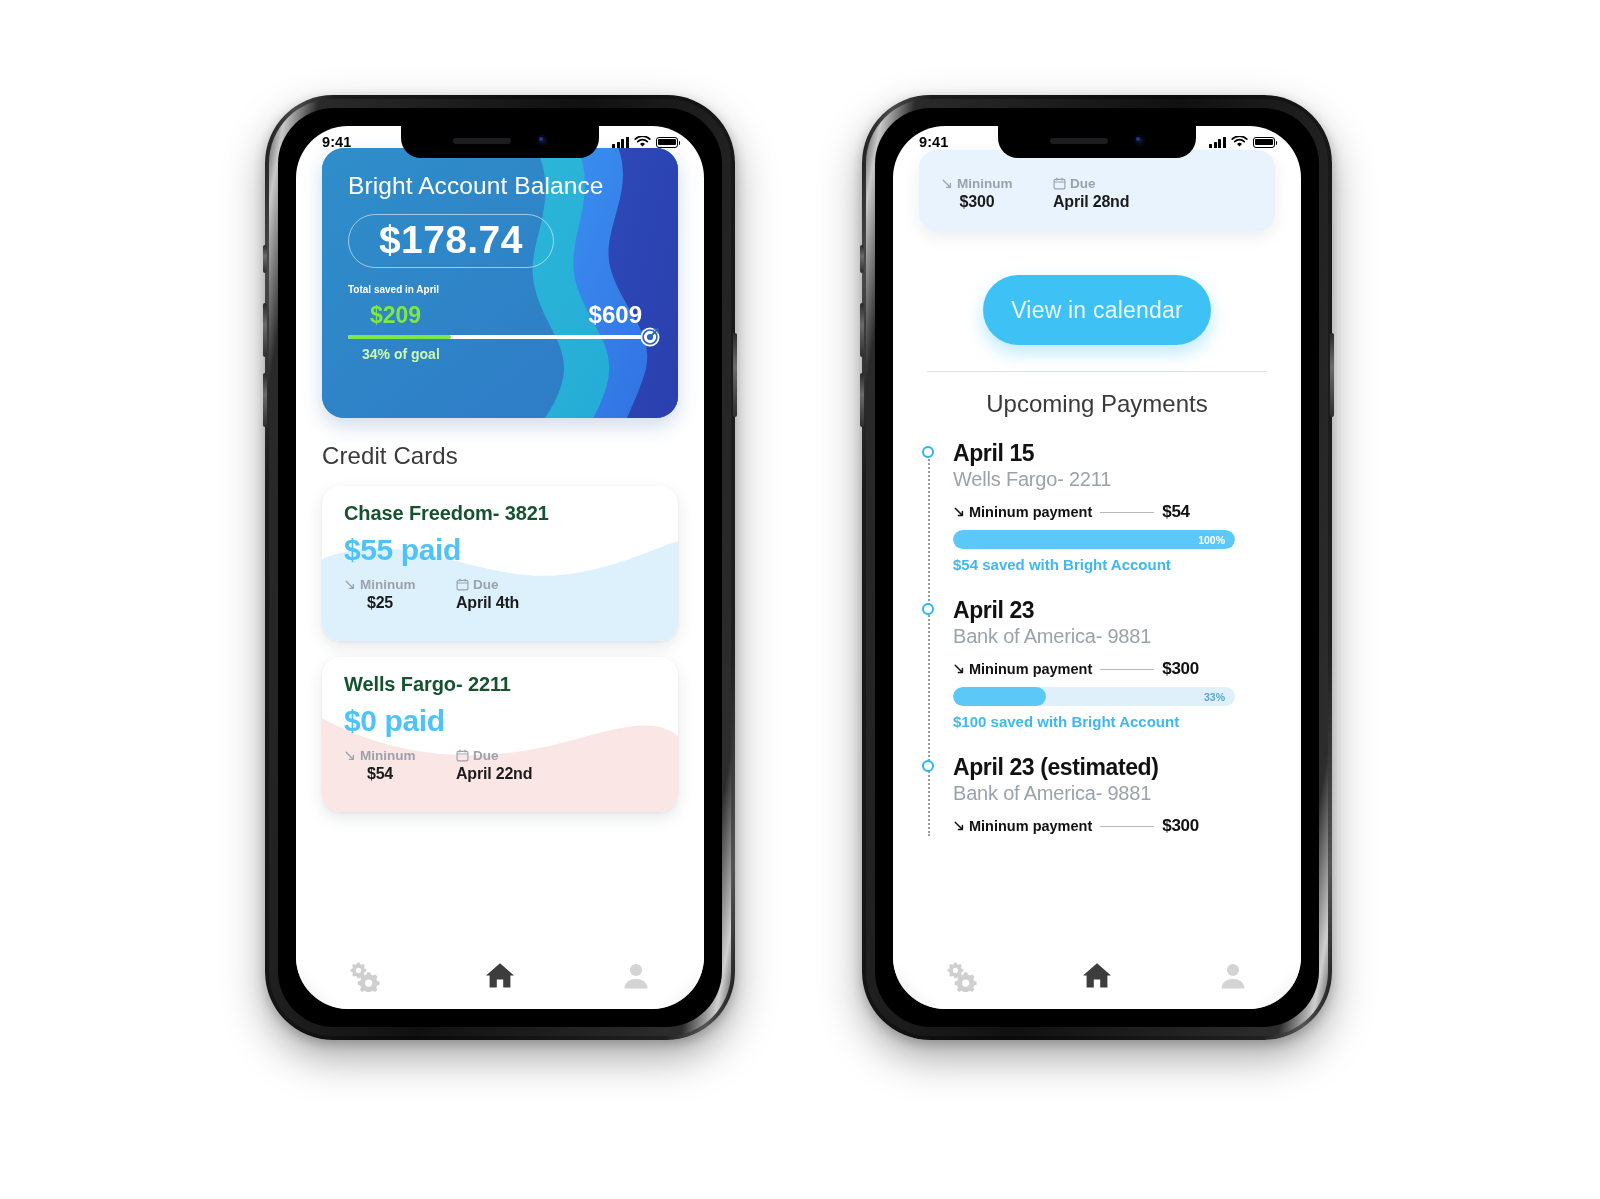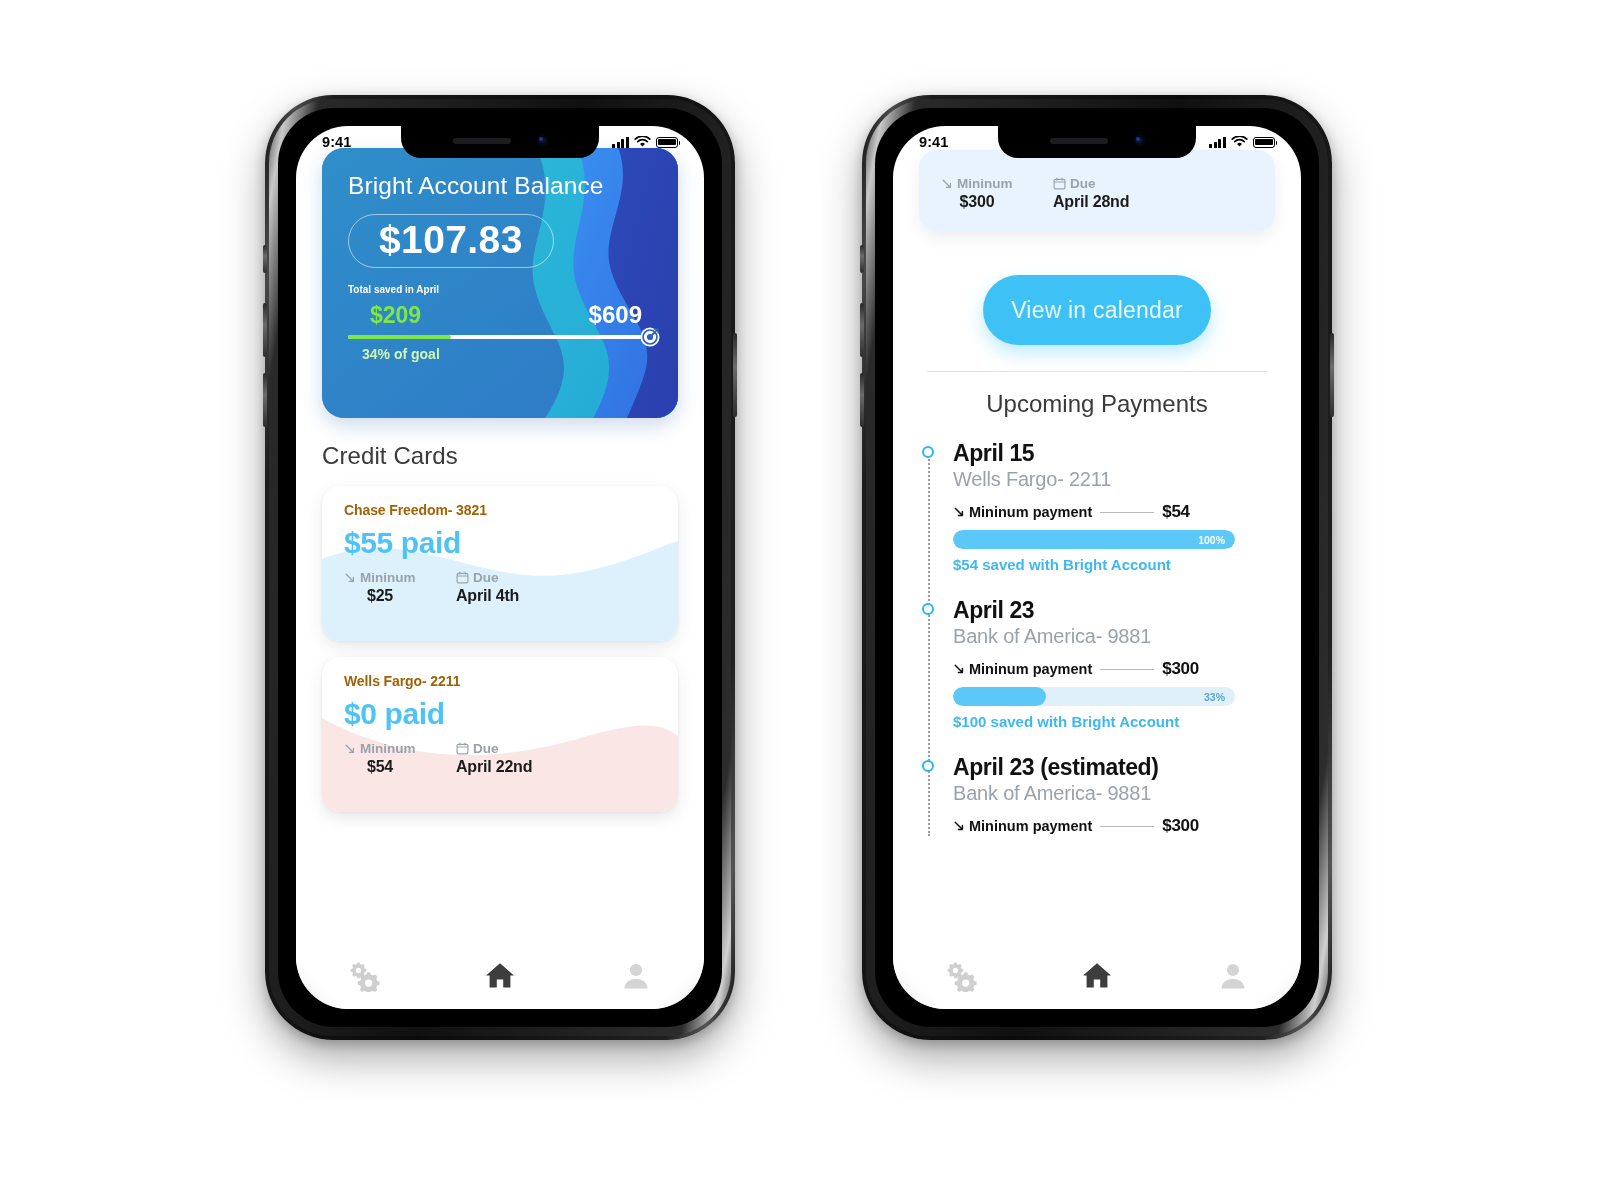--- a/index.html
+++ b/index.html
@@ -134,21 +134,21 @@
     position: relative;
     margin-top: 16px;
     height: 155px;
     border-radius: 18px;
     background: #fff;
     overflow: hidden;
     box-shadow: 0 6px 16px rgba(30,40,60,.10), 0 1px 3px rgba(30,40,60,.06);
   }
   .cc-wave { position:absolute; left:0; right:0; bottom:0; height:110px; width:100%; }
   .cc-body { position:relative; z-index:3; padding: 16px 22px 0 22px; }
-  .cc-name { font-size: 14px; font-weight:700; color:#a16207; letter-spacing:-.1px;}
+  .cc-name { font-size: 20px; font-weight:700; color:#14532d; letter-spacing:-.1px;}
   .cc-paid { margin-top: 8px; font-size: 30px; font-weight:700; color:#4fc3f7; letter-spacing:-.4px;}
   .cc-meta { margin-top: 10px; display:flex; gap: 40px; }
   .meta-col { min-width: 72px; }
   .meta-lbl { display:flex; align-items:center; gap:4px; font-size:13.5px; font-weight:700; color:#9aa3ab; }
   .meta-val { margin-top: 2px; text-align:center; font-size: 16px; font-weight: 800; color:#1b1b1b; letter-spacing:-.2px;}
   .meta-col.due .meta-val { text-align:left; }
   .arr-icon { width:12px; height:12px; display:block; }
   .cal-icon { width:13px; height:13px; display:block; }
 
   
@@ -285,21 +285,21 @@
               </defs>
               <rect width="418" height="270" fill="url(#g1)"></rect>
               <path d="M252,0 C282,60 236,96 250,140 C262,182 296,200 280,240 C272,258 266,264 262,270 L418,270 L418,0 Z" fill="url(#g2)"></path>
               <path d="M300,0 C326,52 284,92 298,134 C312,178 348,196 334,238 C328,256 322,264 318,270 L418,270 L418,0 Z" fill="url(#g3)"></path>
               <path d="M348,0 C368,48 324,84 340,124 C356,166 394,186 378,228 C370,248 362,262 358,270 L418,270 L418,0 Z" fill="url(#g4)"></path>
             </svg>
 
             <div class="bc-body">
               <div class="bc-title">Bright Account Balance</div>
               <div class="bc-pill">
-                <div class="bc-amount">$107.83</div>
+                <div class="bc-amount">$178.74</div>
               </div>
               <div class="bc-sub">Total saved in April</div>
               <div class="bc-nums">
                 <span class="bc-saved">$209</span>
                 <span class="bc-goal">$609</span>
               </div>
               <div class="bc-track">
                 <span class="bc-fill" id="bcFill" style="width: 34%;"></span>
                 <svg class="bc-target" viewBox="0 0 24 24">
                   <circle cx="12" cy="12" r="10.4" fill="#fff"></circle>

